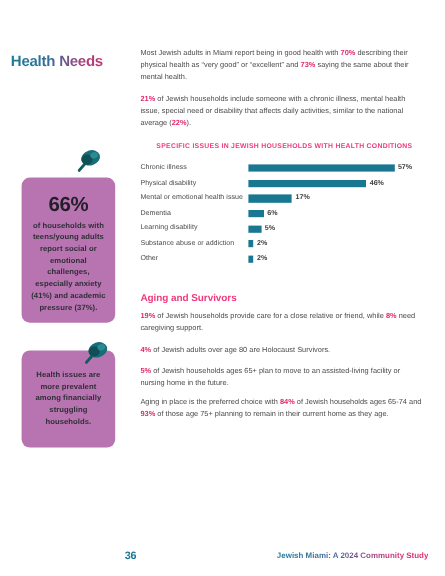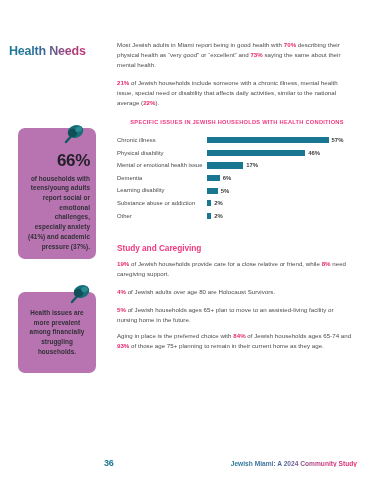--- a/index.html
+++ b/index.html
@@ -68,24 +68,23 @@
     position: absolute;
     left: 2px;
     right: -3px;
     bottom: -3px;
     top: 7px;
     border-radius: 7px;
     background: #f2988a;
     z-index: -1;
   }
   .note-1 {
-    top: 128px;
-    padding-top: 23px;
+    top: 148px;
+    padding-top: 13px;
     min-height: 96px;
-    text-align: right;
   }
   .note-2 {
     top: 292px;
     padding-top: 16px;
     padding-bottom: 16px;
     min-height: 52px;
   }
   .note-big {
     display: block;
     font-size: 17px;
@@ -321,21 +320,21 @@
           <div class="bar-row">
             <div class="bar-label">Other</div>
             <div class="bar-track">
               <div class="bar" style="width: 4.26667px; background: rgb(26, 119, 145);"></div>
               <div class="bar-value">2%</div>
             </div>
           </div>
         </div>
     </div>
 
-    <h2 class="sub-head">Study and Caregiving</h2>
+    <h2 class="sub-head">Aging and Survivors</h2>
 
     <p class="body para-3"><span class="stat">19%</span><span> of Jewish households provide care for a close relative or friend, while </span><span class="stat">8%</span><span> need caregiving support.</span></p>
 
     <p class="body para-4"><span class="stat">4%</span><span> of Jewish adults over age 80 are Holocaust Survivors.</span></p>
 
     <p class="body para-5"><span class="stat">5%</span><span> of Jewish households ages 65+ plan to move to an assisted-living facility or nursing home in the future.</span></p>
 
     <p class="body para-6"><span>Aging in place is the preferred choice with </span><span class="stat">84%</span><span> of Jewish households ages 65-74 and </span><span class="stat">93%</span><span> of those age 75+ planning to remain in their current home as they age.</span></p>
   </div>
 

